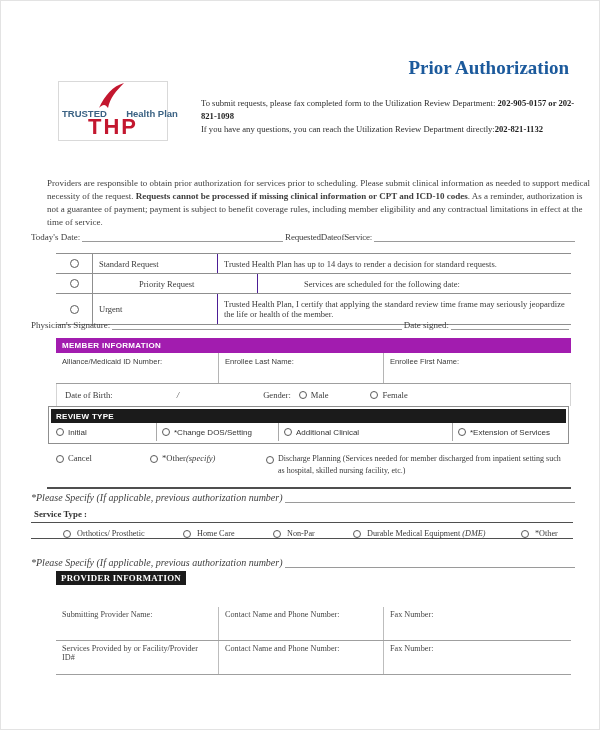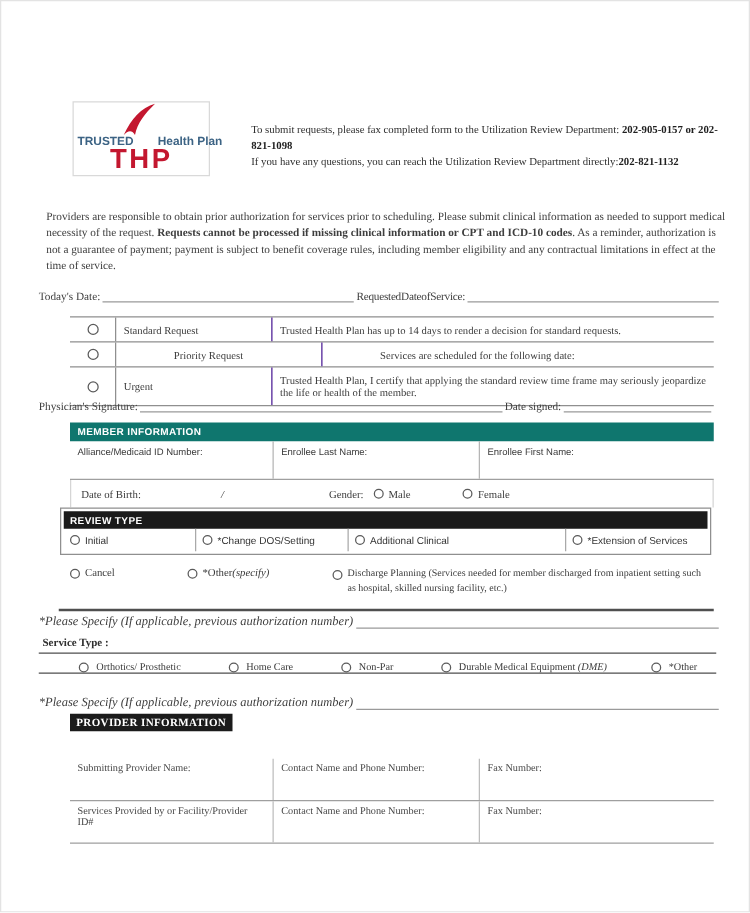--- a/index.html
+++ b/index.html
@@ -13,38 +13,38 @@
     font-family:"Liberation Serif", serif;font-size:19px;font-weight:bold;color:#1c5a9c;}
   .logo{position:absolute;top:80px;left:57px;width:108px;height:58px;border:1px solid #d9d9d9;}
   .logo-row{position:absolute;top:26px;left:3px;white-space:nowrap;
     font-family:"Liberation Sans", sans-serif;font-size:9.5px;font-weight:bold;color:#3c6384;}
   .logo-swoosh{position:absolute;top:0px;left:38px;width:28px;height:27px;}
   .logo-thp{position:absolute;top:34px;left:0;width:100%;text-align:center;
     font-family:"Liberation Sans", sans-serif;font-size:22px;font-weight:bold;color:#c3172f;letter-spacing:2px;line-height:1;}
   .faxblock{position:absolute;top:96px;left:200px;width:378px;font-size:8.6px;line-height:1.5;color:#2e2e2e;}
   .faxblock b{color:#1f1f1f;}
   
-  .intro{position:absolute;top:160px;left:30px;width:546px;margin:6px;font-size:9px;line-height:1.44;color:#3e3e3e;}
+  .intro{position:absolute;top:160px;left:30px;width:546px;margin:16px;font-size:9px;line-height:1.44;color:#3e3e3e;}
   
   .fillline{display:flex;align-items:flex-end;font-size:9px;color:#3e3e3e;}
   .fill{flex:1;border-bottom:1px solid #9a9a9a;height:10px;margin:0 2px;}
   .dateline{position:absolute;top:230px;left:30px;width:546px;}
   .tightlabel{word-spacing:-2px;letter-spacing:-0.2px;}
   .sigline{position:absolute;top:318px;left:30px;width:540px;}
   
   .reqtable{position:absolute;top:252px;left:55px;width:515px;border-top:1px solid #8f8f8f;font-size:8.5px;box-sizing:border-box;}
   .reqrow{display:flex;border-bottom:1px solid #8f8f8f;align-items:stretch;}
   .req-c1{width:36px;display:flex;align-items:center;justify-content:center;border-right:1px solid #8f8f8f;}
   .req-c2{width:112px;padding:3px 6px;border-right:1px solid #4c1d95;display:flex;align-items:center;}
   .req-c3{flex:1;padding:3px 6px;display:flex;align-items:center;}
   
   .radio{display:inline-block;width:7px;height:7px;border:1px solid #5a5a5a;border-radius:50%;flex:none;vertical-align:-1px;}
   .radio.sm{width:6px;height:6px;}
   
-  .member-bar{position:absolute;top:337px;left:55px;width:515px;height:15px;background:#0f766e;color:#fff;
+  .member-bar{position:absolute;top:337px;left:55px;width:515px;height:15px;background:#a21caf;color:#fff;
     font-family:"Liberation Sans", sans-serif;font-size:8px;font-weight:bold;display:flex;align-items:center;padding-left:6px;box-sizing:border-box;letter-spacing:0.3px;}
   .member-row{position:absolute;top:352px;left:55px;width:515px;height:31px;display:flex;border-bottom:1px solid #9f9f9f;box-sizing:border-box;
     font-family:"Liberation Sans", sans-serif;font-size:7.6px;color:#3a3a3a;}
   .member-cell{padding:4px 6px;box-sizing:border-box;border-right:1px solid #b5b5b5;}
   .member-cell:last-child{border-right:none;}
   .mc1{width:163px;} .mc2{width:165px;} .mc3{flex:1;}
   .dob-row{position:absolute;top:383px;left:55px;width:515px;height:22px;display:flex;align-items:center;
     border-left:1px solid #d5d5d5;border-right:1px solid #d5d5d5;font-size:8.6px;box-sizing:border-box;}
   .dob-row .lbl{white-space:nowrap;}
   
@@ -79,20 +79,21 @@
   .prov-cell{padding:3px 6px;box-sizing:border-box;border-right:1px solid #bdbdbd;}
   .prov-cell:last-child{border-right:none;}
   .pc1{width:163px;} .pc2{width:165px;} .pc3{flex:1;}
   .nowrap{white-space:nowrap;}
 </style>
 </head>
 <body>
 
 <div class="page">
 
+  <h1 class="title">Prior Authorization</h1>
 
   <div class="logo">
     <svg class="logo-swoosh" viewBox="0 0 28 27">
       <path d="M2 26 C8 13, 16 4, 27 1 C19 9, 13 16, 11 26 C8 21, 5 23, 2 26 Z" fill="#c3172f"></path>
     </svg>
     <div class="logo-row">
       <span>TRUSTED</span>
       <span style="display:inline-block;width:14px;"></span>
       <span>Health Plan</span>
     </div>

